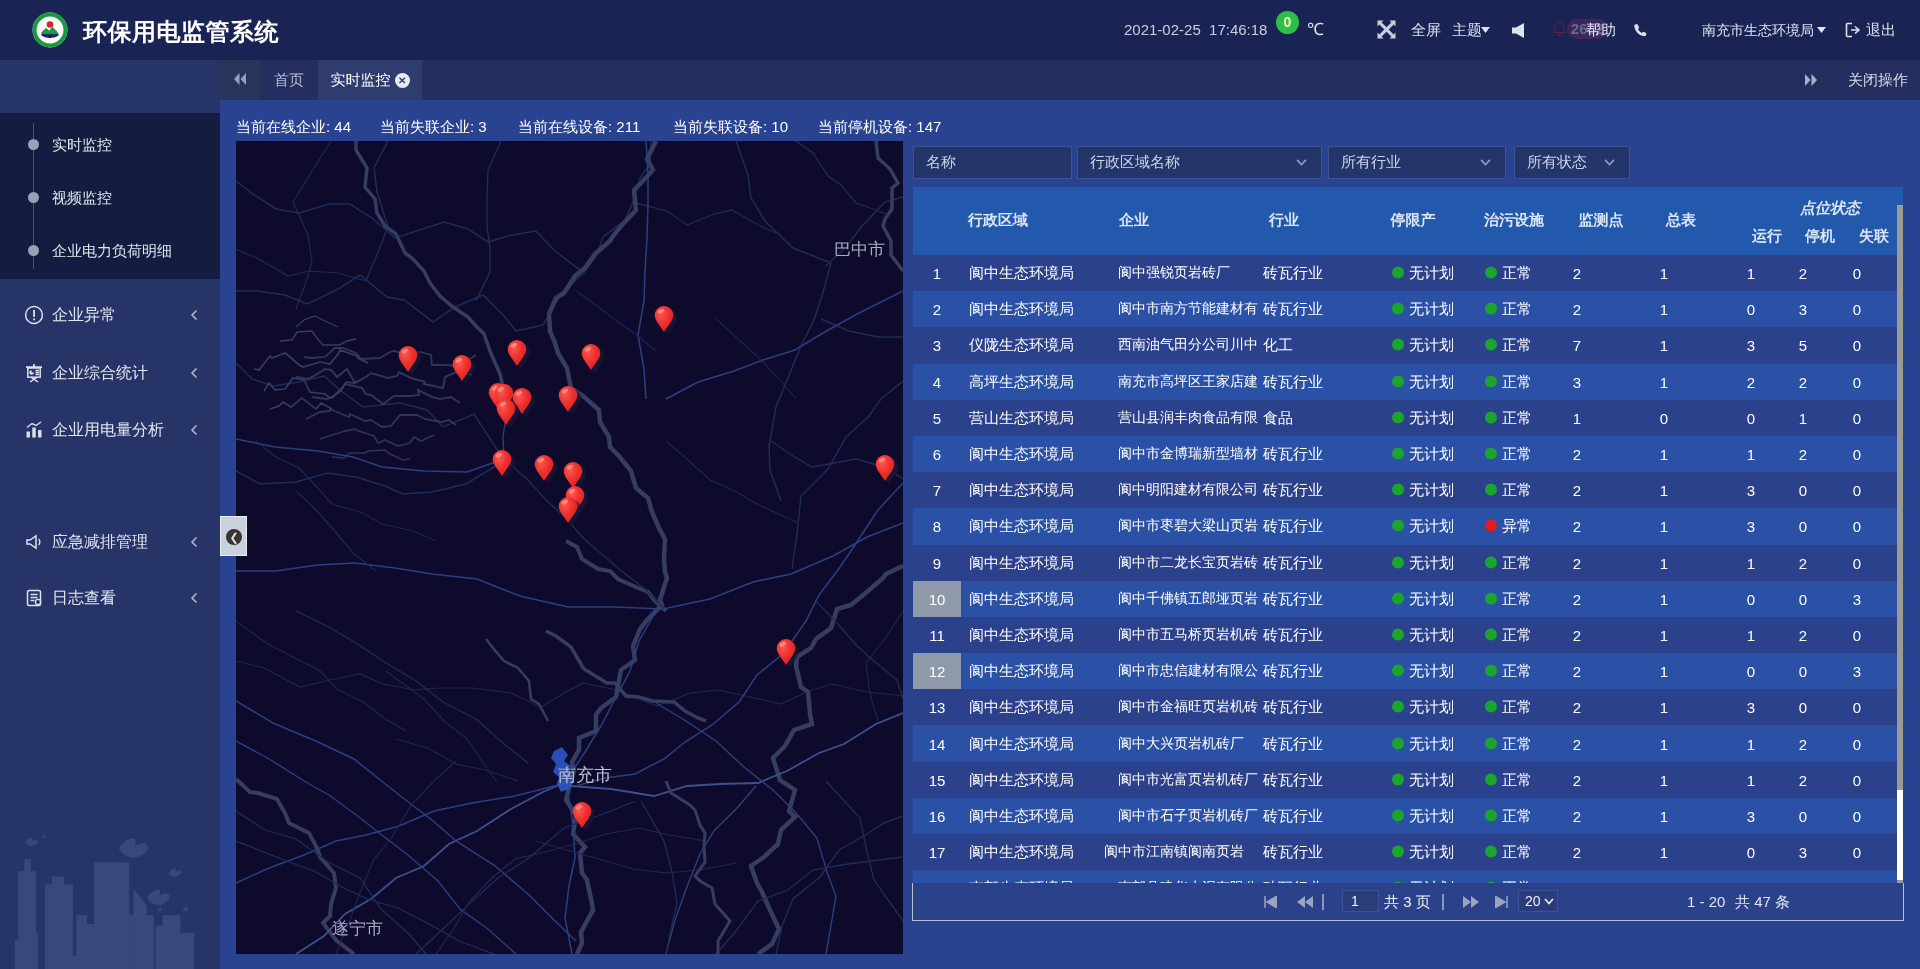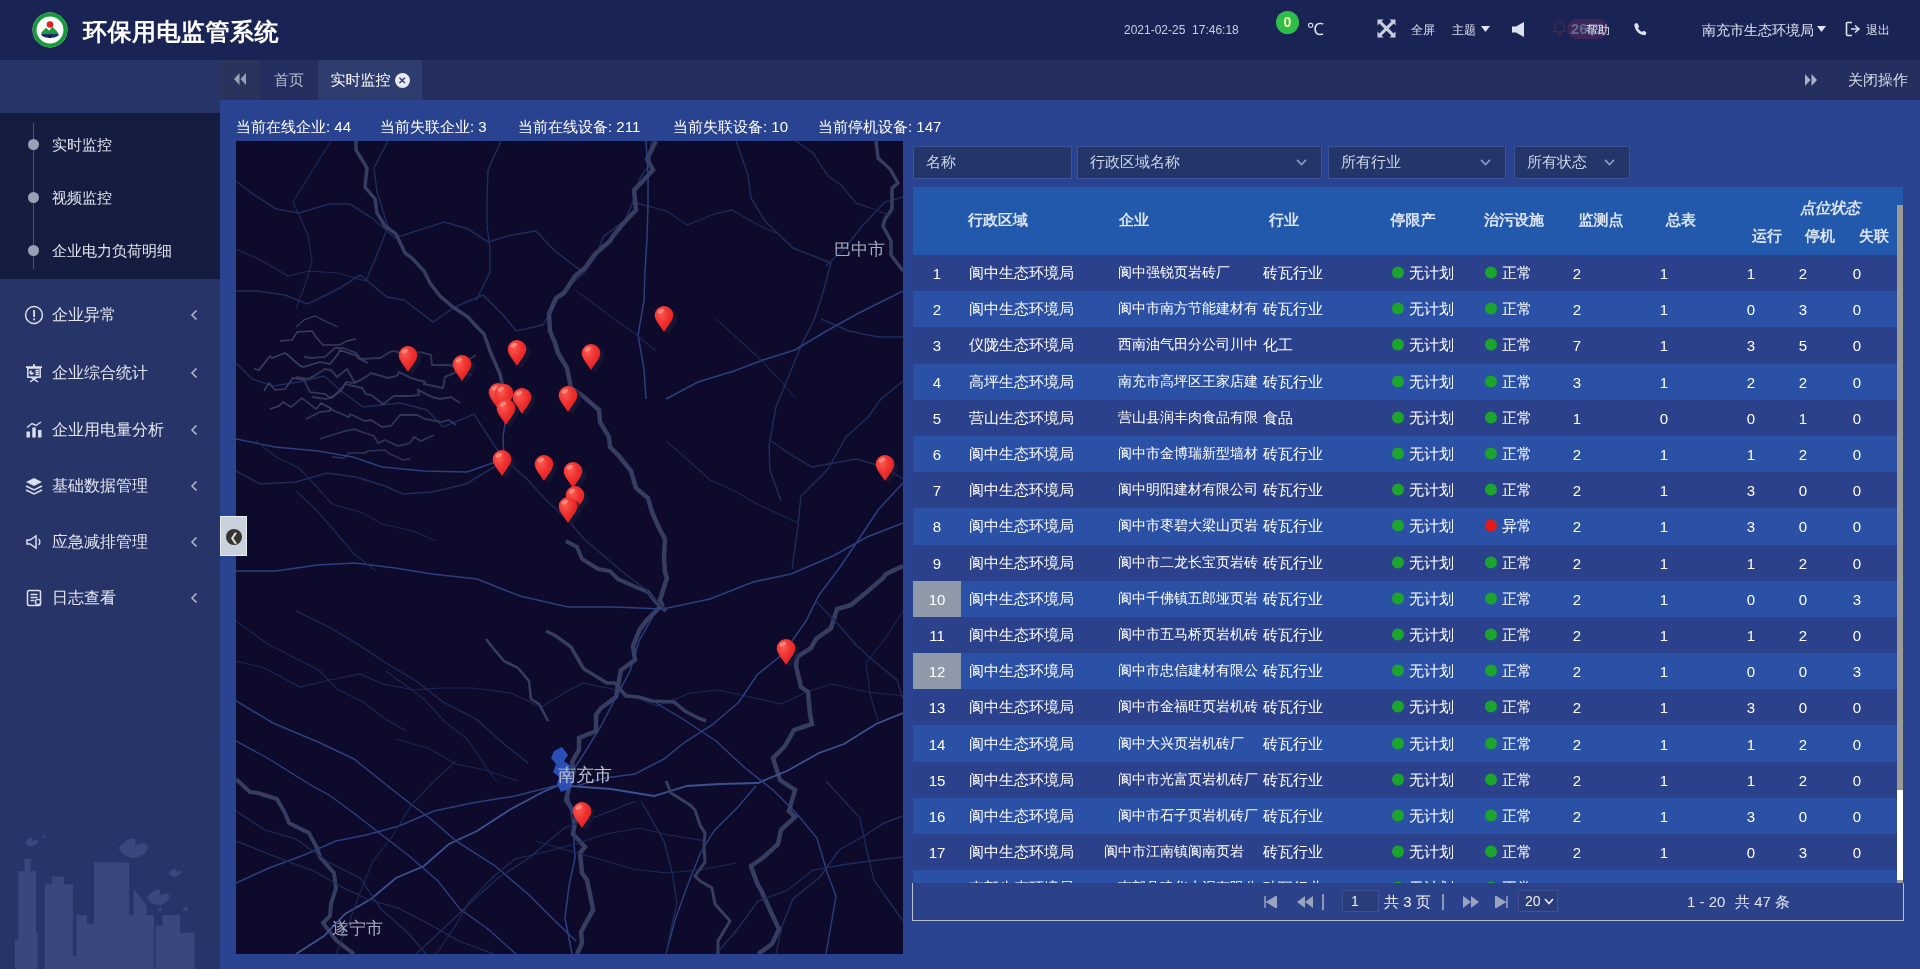--- a/index.html
+++ b/index.html
@@ -2,21 +2,21 @@
 <html lang="zh"><head>
 <meta charset="utf-8">
 <title>环保用电监管系统</title>
 <style>
 *{margin:0;padding:0;box-sizing:border-box;}
 html,body{width:1920px;height:969px;overflow:hidden;background:#2a4390;font-family:"Liberation Sans",sans-serif;}
 #header{position:absolute;left:0;top:0;width:1920px;height:60px;background:#1a2454;z-index:5;padding-left:28px;}
 .logo{position:absolute;left:31px;top:11px;width:38px;height:38px;}
 .htitle{position:absolute;left:83px;top:16px;font-size:24px;font-weight:bold;color:#fff;letter-spacing:0.5px;}
 .hright{position:absolute;left:0;top:0;width:1920px;height:60px;color:#dde2ef;font-size:15px;}
-.hr-item{position:absolute;top:0;height:60px;line-height:60px;white-space:nowrap;font-size:12px;color:#dde2ef;}
+.hr-item{position:absolute;top:0;height:60px;line-height:60px;white-space:nowrap;font-size:15px;color:#dde2ef;}
 .tempball{position:absolute;left:1276px;top:11px;width:23px;height:23px;border-radius:50%;background:#2ebf4a;color:#fbf7b0;font-size:14px;font-weight:bold;text-align:center;line-height:23px;}
 .badge{position:absolute;left:1567px;top:19px;width:41px;height:20px;background:rgba(170,45,105,0.25);color:#5f6d96;border-radius:10px;font-size:15px;font-weight:bold;text-align:center;line-height:20px;}
 #sidebar{position:absolute;left:0;top:60px;width:220px;height:909px;background:#273468;overflow:hidden;}
 .submenu{position:absolute;left:0;top:53px;width:220px;height:166px;background:#141c3f;}
 .subline{position:absolute;left:33px;top:10px;width:1px;height:146px;background:#4a5478;}
 .subdot{position:absolute;left:28px;width:11px;height:11px;border-radius:50%;background:#99a1b7;}
 .subitem{position:absolute;left:52px;color:#e2e6f0;font-size:15px;white-space:nowrap;}
 .mitem{position:absolute;left:0;width:220px;height:56px;color:#e2e6f0;font-size:16px;}
 .mlabel{position:absolute;left:52px;top:50%;transform:translateY(-50%);white-space:nowrap;}
 .micon{position:absolute;left:24px;top:50%;transform:translateY(-50%);width:20px;height:20px;}
@@ -143,30 +143,20 @@
   <div class="mitem" style="top:342px;">
     <svg class="micon" viewBox="0 0 20 20">
         <path d="M2.5 17.5 v-6 h3.4 v6 z M8.3 17.5 v-10 h3.4 v10 z M14.1 17.5 v-7.5 h3.4 v7.5 z" fill="#dbe0ee"></path>
         <path d="M3 7.5 L8 3.5 L12 5.5 L17 2" fill="none" stroke="#dbe0ee" stroke-width="1.4"></path>
       </svg>
     <span class="mlabel">企业用电量分析</span>
     <svg class="marrow" width="8" height="12" viewBox="0 0 8 12">
         <path d="M6.5 1.5 L2 6 L6.5 10.5" fill="none" stroke="#aeb5c9" stroke-width="1.6"></path>
       </svg>
   </div>
-  <div class="mitem" style="top:398px;">
-    <svg class="micon" viewBox="0 0 20 20">
-        <path d="M10 2 L18 6 L10 10 L2 6 Z" fill="#dbe0ee"></path>
-        <path d="M2 10 L10 14 L18 10 M2 14 L10 18 L18 14" fill="none" stroke="#dbe0ee" stroke-width="1.4"></path>
-      </svg>
-    <span class="mlabel">基础数据管理</span>
-    <svg class="marrow" width="8" height="12" viewBox="0 0 8 12">
-        <path d="M6.5 1.5 L2 6 L6.5 10.5" fill="none" stroke="#aeb5c9" stroke-width="1.6"></path>
-      </svg>
-  </div>
   <div class="mitem" style="top:454px;">
     <svg class="micon" viewBox="0 0 20 20">
         <path d="M3 8 v4 h3 l6 4 V4 L6 8 Z" fill="none" stroke="#dbe0ee" stroke-width="1.5"></path>
         <path d="M14.5 7 a4 4 0 0 1 0 6" fill="none" stroke="#dbe0ee" stroke-width="1.4"></path>
       </svg>
     <span class="mlabel">应急减排管理</span>
     <svg class="marrow" width="8" height="12" viewBox="0 0 8 12">
         <path d="M6.5 1.5 L2 6 L6.5 10.5" fill="none" stroke="#aeb5c9" stroke-width="1.6"></path>
       </svg>
   </div>

